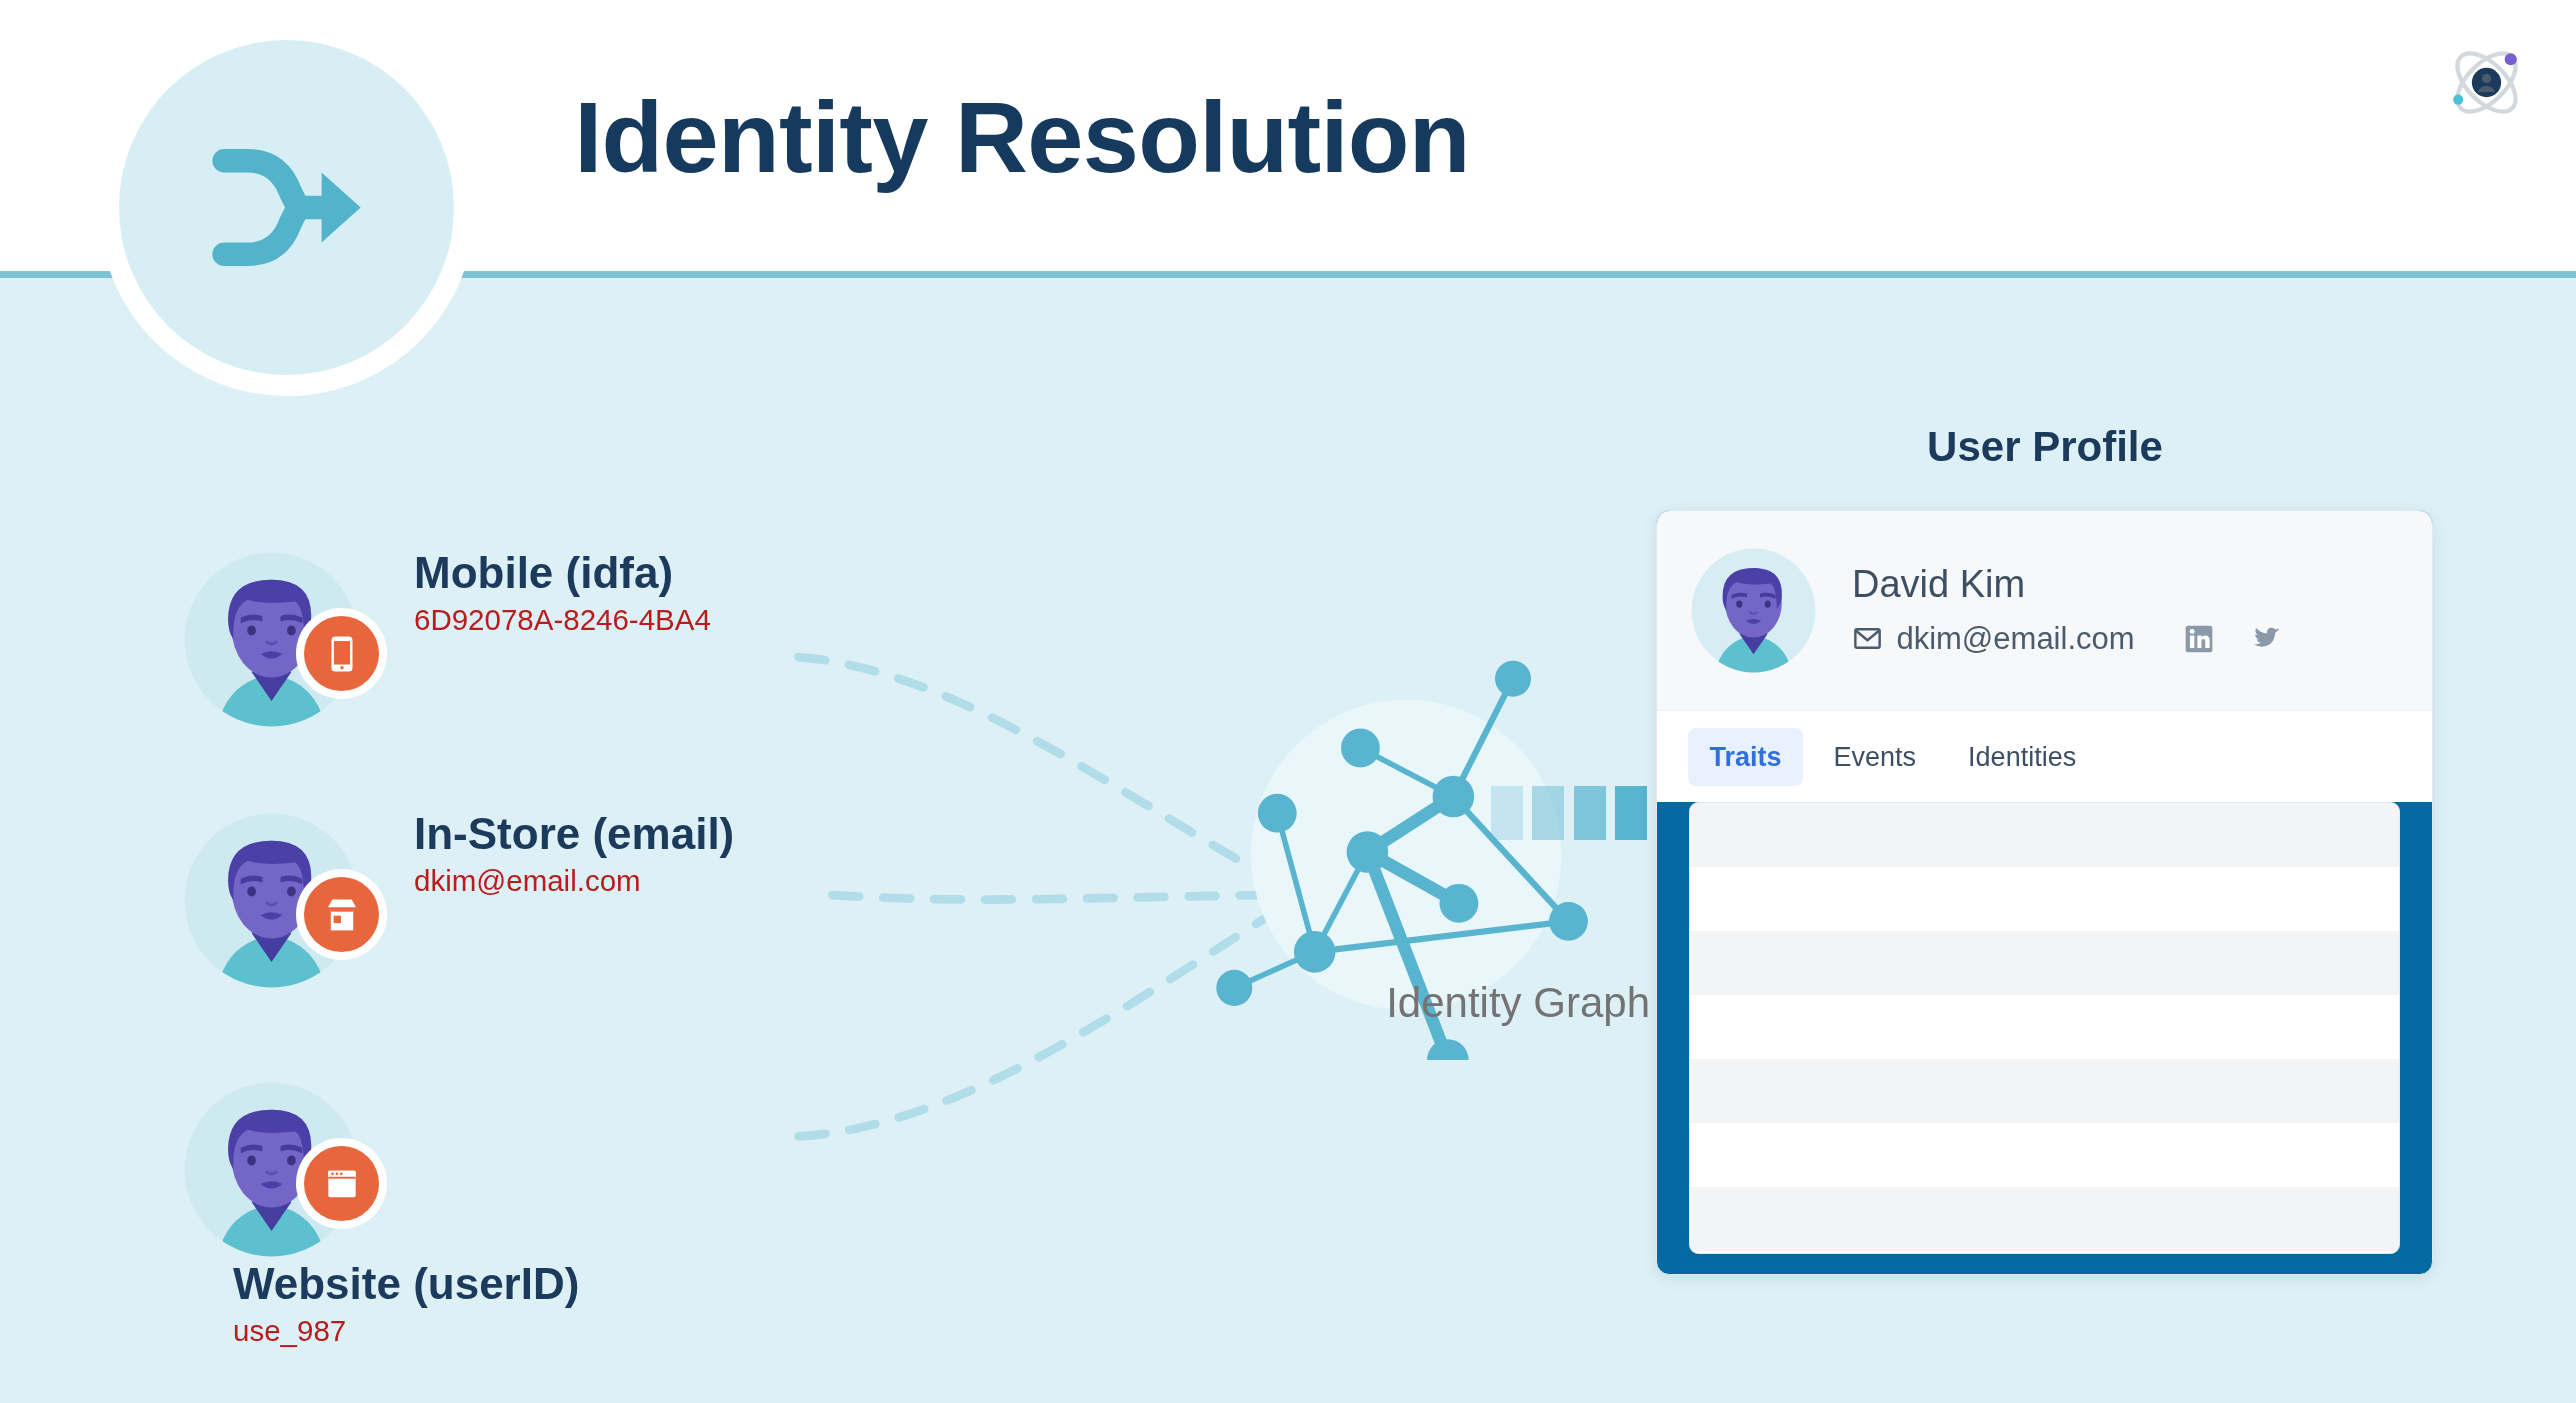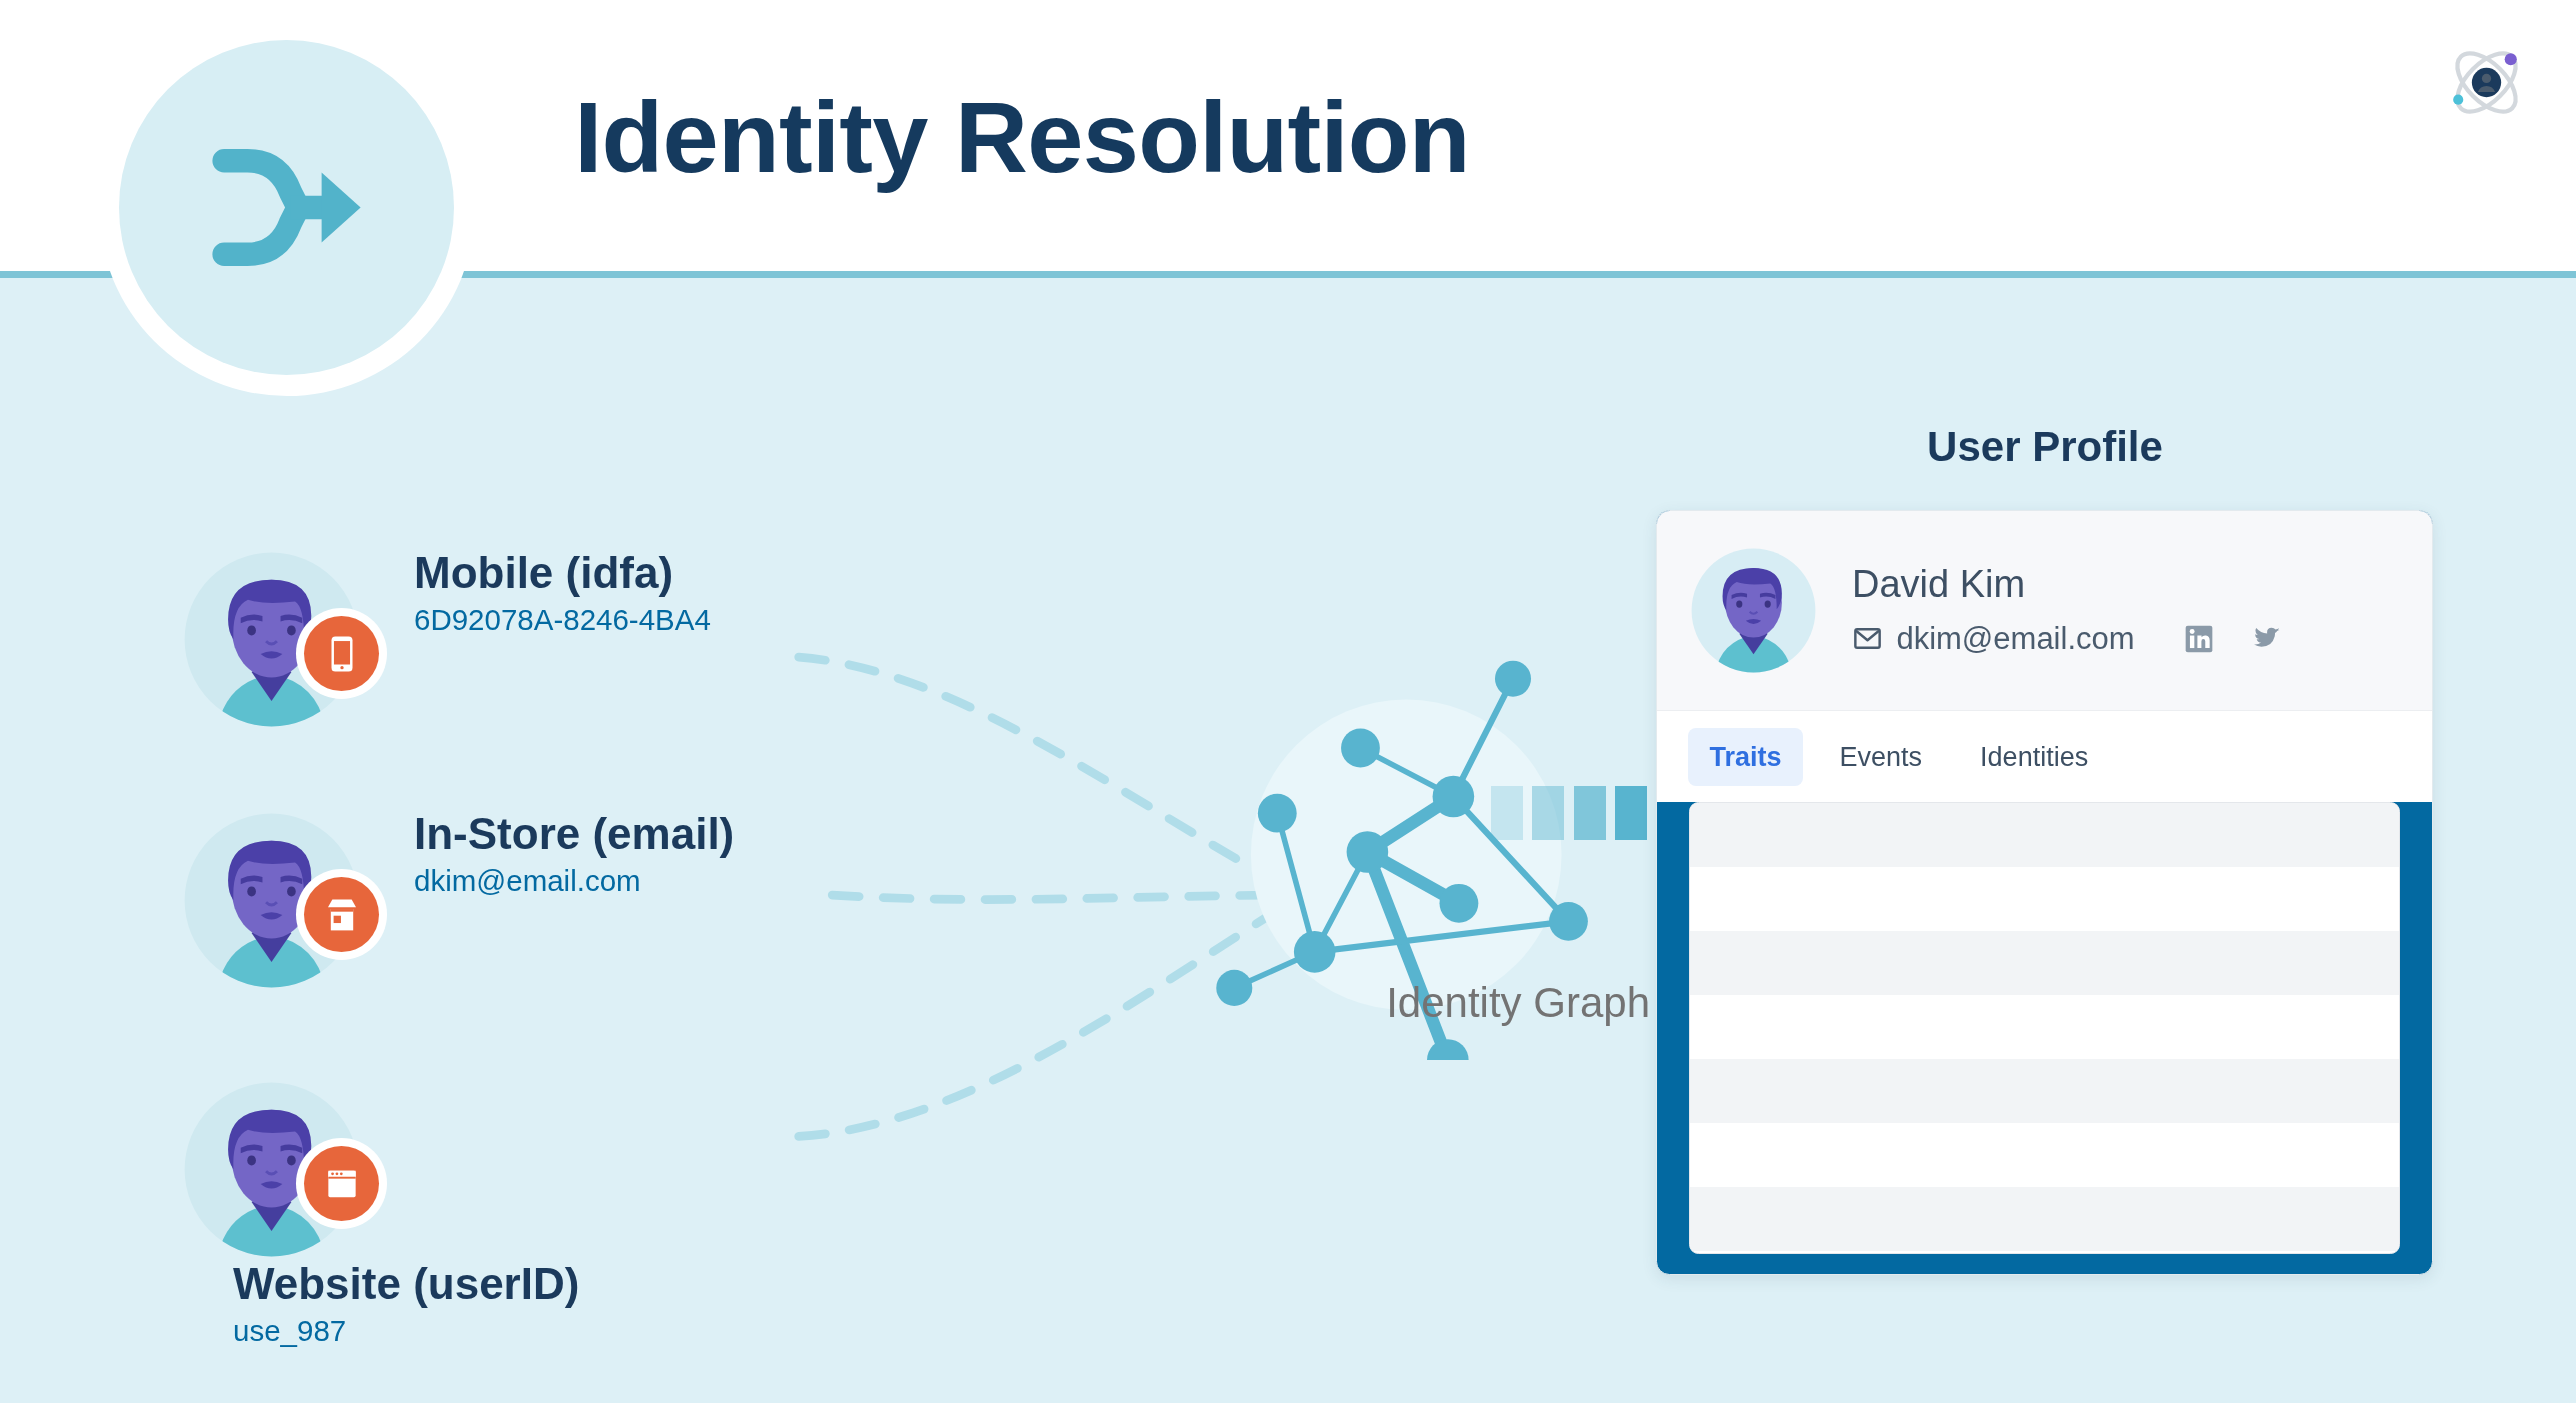--- a/index.html
+++ b/index.html
@@ -69,21 +69,21 @@
     background:#e7663b;
     display:flex; align-items:center; justify-content:center;
   }
   .channel-badge-inner svg { width:42px; height:42px; display:block; }
   .channel-text { margin-left:52px; }
   .channel-title {
     font-size:44px; font-weight:bold; color:#1b3a5c; line-height:1.08;
     white-space:nowrap;
   }
   .channel-sub {
-    font-size:29.5px; color:#0369a1; line-height:1.3; margin-top:4px;
+    font-size:29.5px; color:#b91c1c; line-height:1.3; margin-top:4px;
     white-space:nowrap;
   }
 
   
   .connectors { position:absolute; left:792px; top:590px; width:657px; height:590px; }
 
   
   .graph-wrap { position:absolute; left:1201px; top:644px; width:416px; height:416px; }
   .graph-label {
     position:absolute; left:1140px; top:979px; width:510px;
@@ -125,21 +125,21 @@
     font-size:38px; color:#3d4f63; line-height:1.1; margin-bottom:14.8px;
   }
   .card-contact { display:flex; align-items:center; }
   .mail-icon { width:31px; height:31px; flex:0 0 31px; margin-right:13.4px; }
   .card-email { font-size:31px; color:#4a5b6d; white-space:nowrap; }
   .card-socials { display:flex; align-items:center; margin-left:48px; gap:35px; }
   .social-icon { width:32px; height:32px; display:block; }
 
   
   .card-tabs {
-    display:flex; align-items:center; gap:15px;
+    display:flex; align-items:center; gap:9px;
     padding:17.4px 31px 16px 31px;
     background:#ffffff;
   }
   .tab {
     font-size:27px; color:#3d4f63;
     padding:13.4px 21.5px; border-radius:8px;
     white-space:nowrap;
   }
   .tab.active { background:#e8f1fd; color:#2f6fe0; font-weight:bold; }
 

